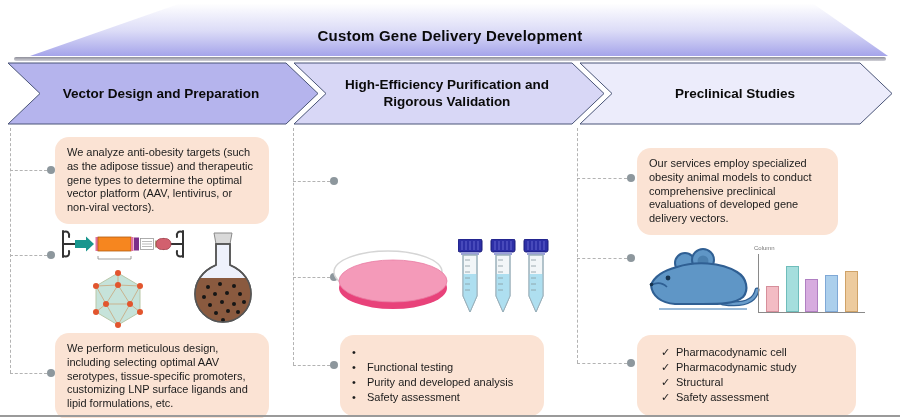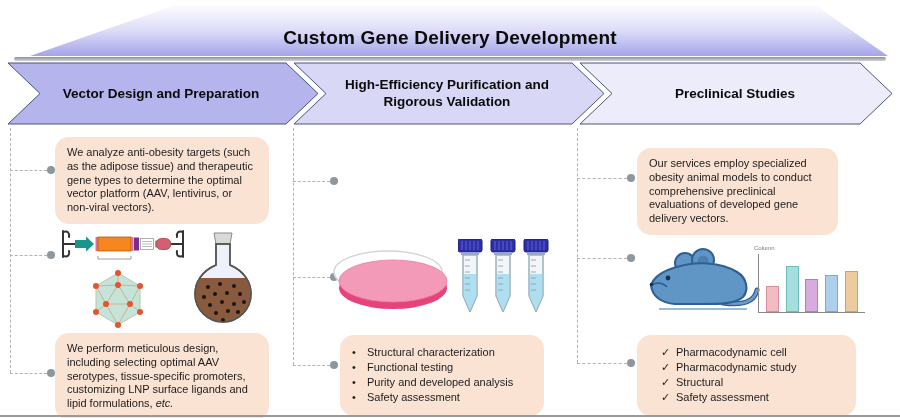--- a/index.html
+++ b/index.html
@@ -13,21 +13,21 @@
     background:linear-gradient(to bottom, #ffffff 6%, #dcdcf7 55%, #a5a4ea 100%);
     clip-path:polygon(30px 100%, 190px 0%, 808px 0%, 888px 100%);
   }
   .roof-shadow{
     position:absolute; left:14px; top:57px; width:872px; height:4px;
     background:linear-gradient(to bottom,#8f8f9a,#d2d2d8);
     border-radius:2px; filter:blur(0.7px);
   }
   .main-title{
     position:absolute; left:0; top:27px; width:900px; text-align:center;
-    font-size:19px; font-weight:bold; color:#0a0a0a; letter-spacing:0.2px;
+    font-size:15px; font-weight:bold; color:#0a0a0a; letter-spacing:0.2px;
   }
   .chevrons{position:absolute; left:0; top:61px;}
   .stage-label{
     position:absolute; display:flex; align-items:center; justify-content:center;
     text-align:center; font-weight:bold; color:#0a0a0a; font-size:13.5px; line-height:1.25;
     height:64px; top:62px;
   }
   .stage-label.l1{left:30px; width:262px;text-align:center;}
   .stage-label.l2{left:318px; width:258px;}
   .stage-label.l3{left:606px; width:258px;}
@@ -40,21 +40,21 @@
   }
   
   .box{
     position:absolute; box-sizing:border-box; background:#fbe3d4;
     border-radius:14px; padding:9px 12px; font-size:11px; line-height:1.25;
     color:#1c1c1c;
   }
   .box ul{margin:0; padding:0; list-style:none;}
   .box li{display:flex; margin:1.5px 0;}
   .box li .glyph{width:15px; flex:0 0 15px;}
-  .em{font-style:italic;margin-top:33px;}
+  .em{margin-top:33px;}
   
   .mini-chart{position:absolute; left:752px; top:245px; width:115px; height:70px;}
   .mini-chart .mc-title{position:absolute; left:2px; top:0; font-size:6px; color:#777;}
   .mini-chart .plot{
     position:absolute; left:6px; top:9px; right:2px; bottom:2px;
     border-left:1px solid #8a8a8a; border-bottom:1px solid #8a8a8a;
     display:flex; align-items:flex-end; justify-content:space-around; padding:0 4px;
   }
   .mini-chart .bar{width:13px; border:1px solid; box-sizing:border-box;}
   .bottom-line{position:absolute; left:0; top:415px; width:900px; height:1.5px; background:#9a9a9a;}
@@ -114,21 +114,20 @@
     <span>We analyze anti-obesity targets (such as the adipose tissue) and therapeutic gene types to determine the optimal vector platform (AAV, lentivirus, or non-viral vectors).</span>
   </div>
   <div class="box" style="left:55px;top:333px;width:214px">
     <span>We perform meticulous design, including selecting optimal AAV serotypes, tissue-specific promoters, customizing LNP surface ligands and lipid formulations, </span><span class="em">etc.</span>
   </div>
 
   <div class="box" style="left:340px;top:335px;width:204px">
     <ul>
       <li>
           <span class="glyph">•</span>
-          <span>Structural characterization</span>
         </li>
       <li>
           <span class="glyph">•</span>
           <span>Functional testing</span>
         </li>
       <li>
           <span class="glyph">•</span>
           <span>Purity and developed analysis</span>
         </li>
       <li>

